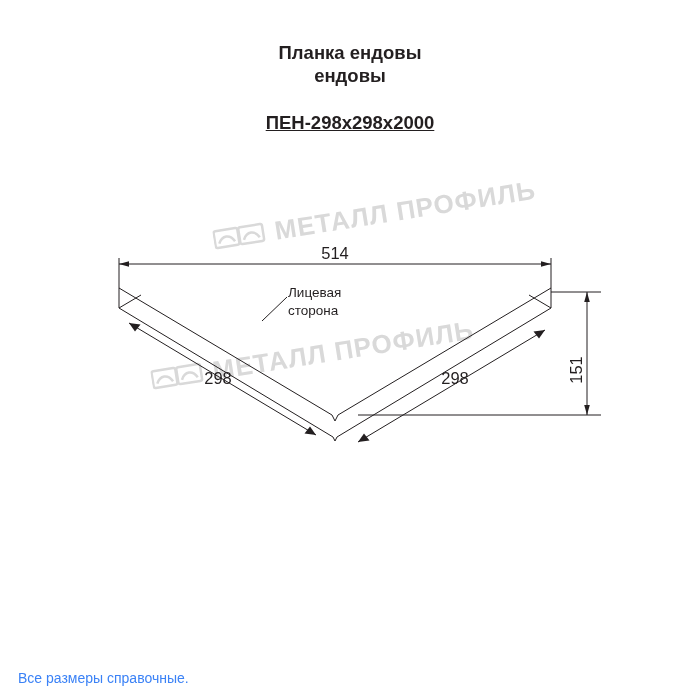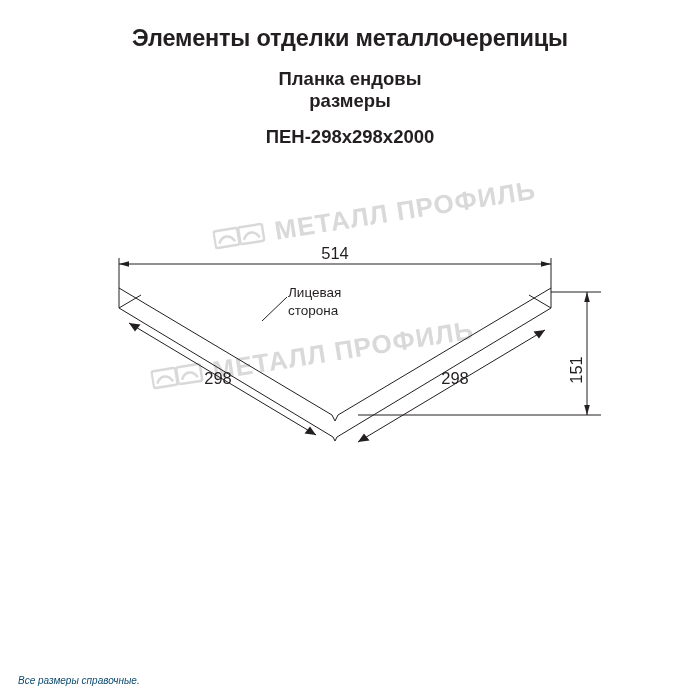--- a/index.html
+++ b/index.html
@@ -39,22 +39,23 @@
     font-weight: bold;
     line-height: 1.22;
     margin: 0;
     padding-top: 16px;
     text-align: center;
   }
   .sku-title {
     font-size: 18.5px;
     font-weight: bold;
     line-height: 1.2;
-    margin: 0;
+    margin: 12px;
     padding-top: 13px;
+    text-decoration: underline;
   }
   .drawing {
     position: absolute;
     top: 180px;
     left: 0;
     width: 700px;
     height: 360px;
   }
   .drawing svg {
     display: block;
@@ -84,24 +85,23 @@
   }
   .wm-logo {
     display: inline-block;
     vertical-align: middle;
     margin-right: 6px;
   }
   .footer {
     position: absolute;
     left: 18px;
     bottom: 12px;
-    font-size: 10px;
+    font-size: 14px;
     line-height: 1.45;
-    color: #0c4a6e;
-    font-style: italic;
+    color: #3b82f6;
   }
   .footer div {
     white-space: nowrap;
   }
   text.dim {
     font-family: "Liberation Sans", sans-serif;
     font-size: 16.5px;
     fill: #231f20;
   }
   text.lbl {
@@ -109,23 +109,22 @@
     font-size: 13.5px;
     fill: #231f20;
   }
 </style>
 </head>
 <body>
 
 <div class="page">
 
   <div class="title-block">
-    <h1 class="main-title">Элементы отделки металлочерепицы</h1>
     <div class="sub-title">Планка ендовы</div>
-    <div class="sub-title" style="padding-top:0">размеры</div>
+    <div class="sub-title" style="padding-top:0">ендовы</div>
     <div class="sku-title">ПЕН-298х298х2000</div>
   </div>
 
   <div class="watermark wm1">
     <span class="wm-logo">
       <svg width="56" height="26" viewBox="0 0 56 26">
         <rect x="1" y="5" width="24" height="17" rx="2" fill="none" stroke="#d9d9d9" stroke-width="2.5"></rect>
         <rect x="26" y="5" width="24" height="17" rx="2" fill="none" stroke="#d9d9d9" stroke-width="2.5"></rect>
         <path d="M5 18 C9 10, 17 10, 21 18" fill="none" stroke="#d9d9d9" stroke-width="2.5"></path>
         <path d="M30 18 C34 10, 42 10, 46 18" fill="none" stroke="#d9d9d9" stroke-width="2.5"></path>

